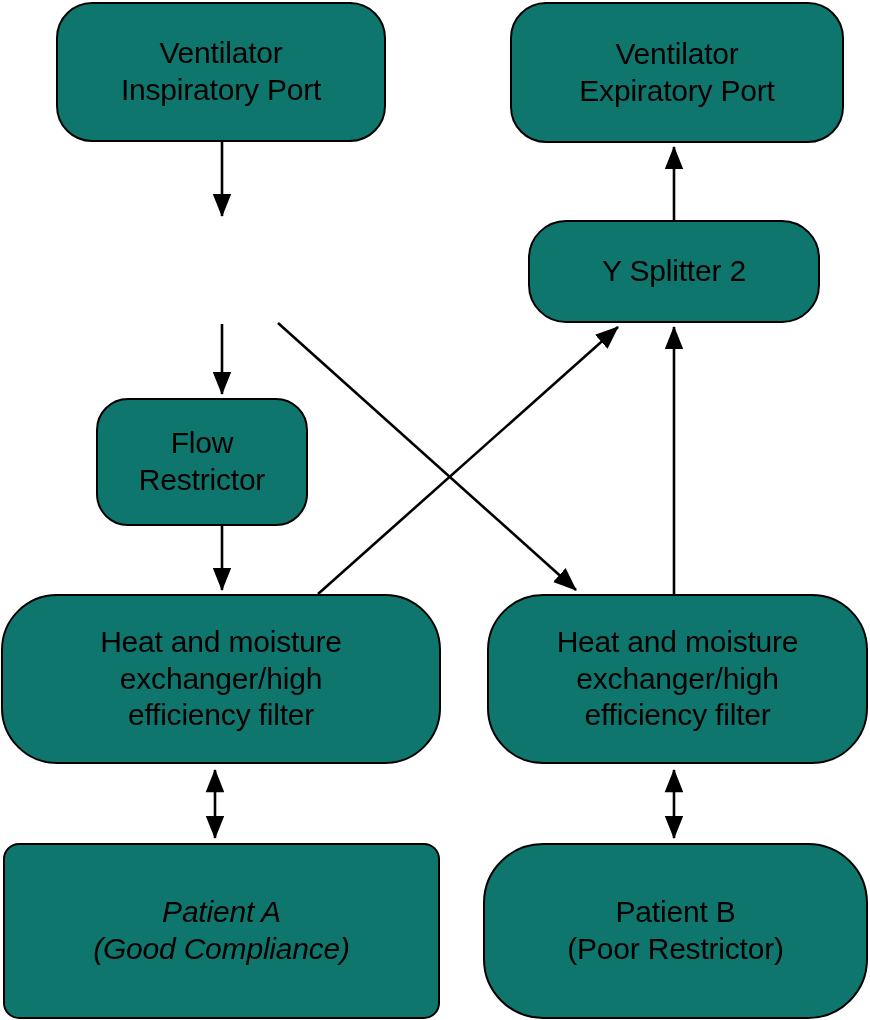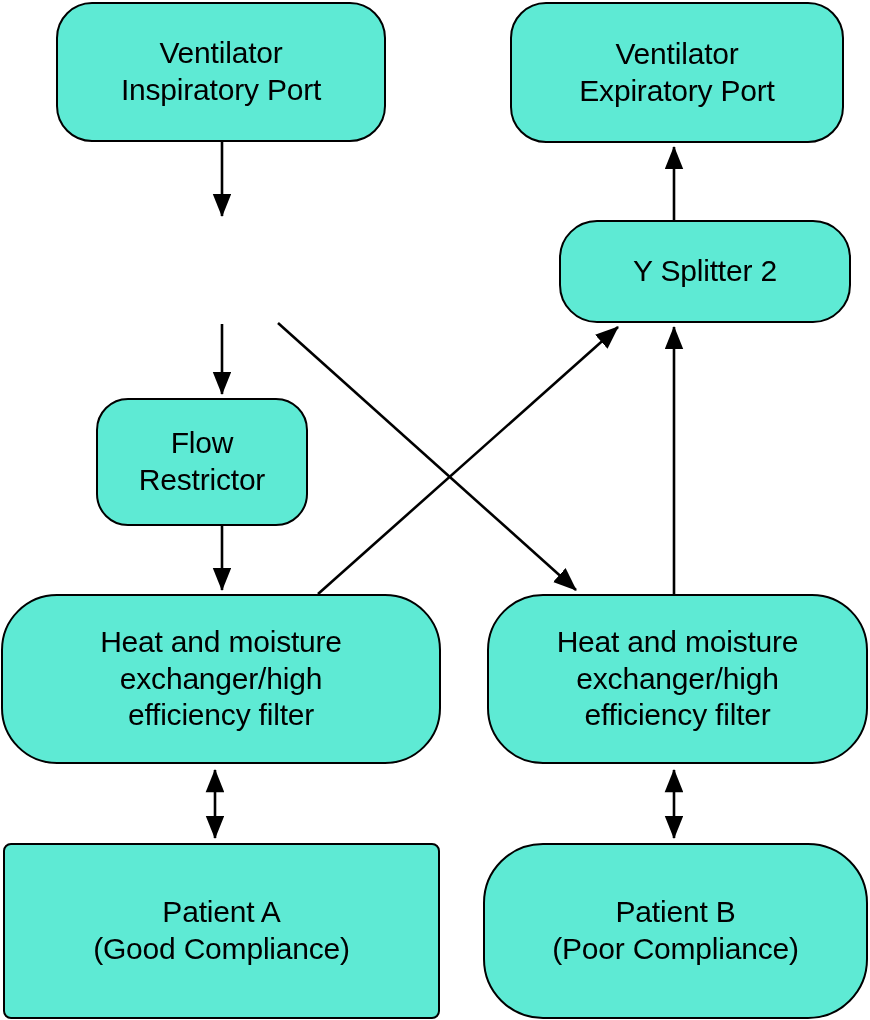--- a/index.html
+++ b/index.html
@@ -21,45 +21,45 @@
     position: absolute;
     left: 0;
     top: 0;
     width: 870px;
     height: 1020px;
     pointer-events: none;
   }
   .node {
     position: absolute;
     box-sizing: border-box;
-    background: #5eead4;
+    background: #0f766e;
     border: 2.2px solid #000000;
     display: flex;
     align-items: center;
     justify-content: center;
     text-align: center;
     z-index: 2;
   }
   .node .label {
     font-size: 30px;
     line-height: 1.23;
     color: #000000;
     letter-spacing: -0.2px;
     white-space: pre-line;
     padding: 0 6px;
   }
   
   #node-vent-insp   { left: 56px;  top: 2px;   width: 330px; height: 140px; border-radius: 36px; }
   #node-vent-exp    { left: 510px; top: 2px;   width: 334px; height: 141px; border-radius: 36px; }
   #node-ysplit1     { left: 88px;  top: 220px; width: 268px; height: 104px; border-radius: 38px; }
-  #node-ysplit2     { left: 528px; top: 220px; width: 292px; height: 103px; border-radius: 38px; margin-left: 31px; }
+  #node-ysplit2     { left: 528px; top: 220px; width: 292px; height: 103px; border-radius: 38px; }
   #node-flow-restr  { left: 96px;  top: 398px; width: 212px; height: 128px; border-radius: 32px; }
   #node-hme-a       { left: 1px;   top: 594px; width: 440px; height: 170px; border-radius: 56px; }
   #node-hme-b       { left: 487px; top: 594px; width: 381px; height: 170px; border-radius: 56px; }
-  #node-patient-a   { left: 3px;   top: 843px; width: 437px; height: 176px; border-radius: 8px; }
+  #node-patient-a   { left: 3px;   top: 843px; width: 437px; height: 176px; border-radius: 16px; font-style: italic; }
   #node-patient-b   { left: 483px; top: 843px; width: 385px; height: 176px; border-radius: 60px; }
 </style>
 </head>
 <body>
 
 <div id="canvas">
 
   <svg id="edge-layer" viewBox="0 0 870 1020" width="870" height="1020" xmlns="http://www.w3.org/2000/svg">
     <defs>
       <marker id="arrowEnd" markerWidth="10" markerHeight="10" refX="8.6" refY="3.6" orient="auto" markerUnits="strokeWidth">
@@ -124,16 +124,16 @@
 efficiency filter</span>
   </div>
 
   <div class="node" id="node-patient-a">
     <span class="label">Patient A
 (Good Compliance)</span>
   </div>
 
   <div class="node" id="node-patient-b">
     <span class="label">Patient B
-(Poor Compliance)</span>
+(Poor Restrictor)</span>
   </div>
 
 </div>
 
 </body></html>

